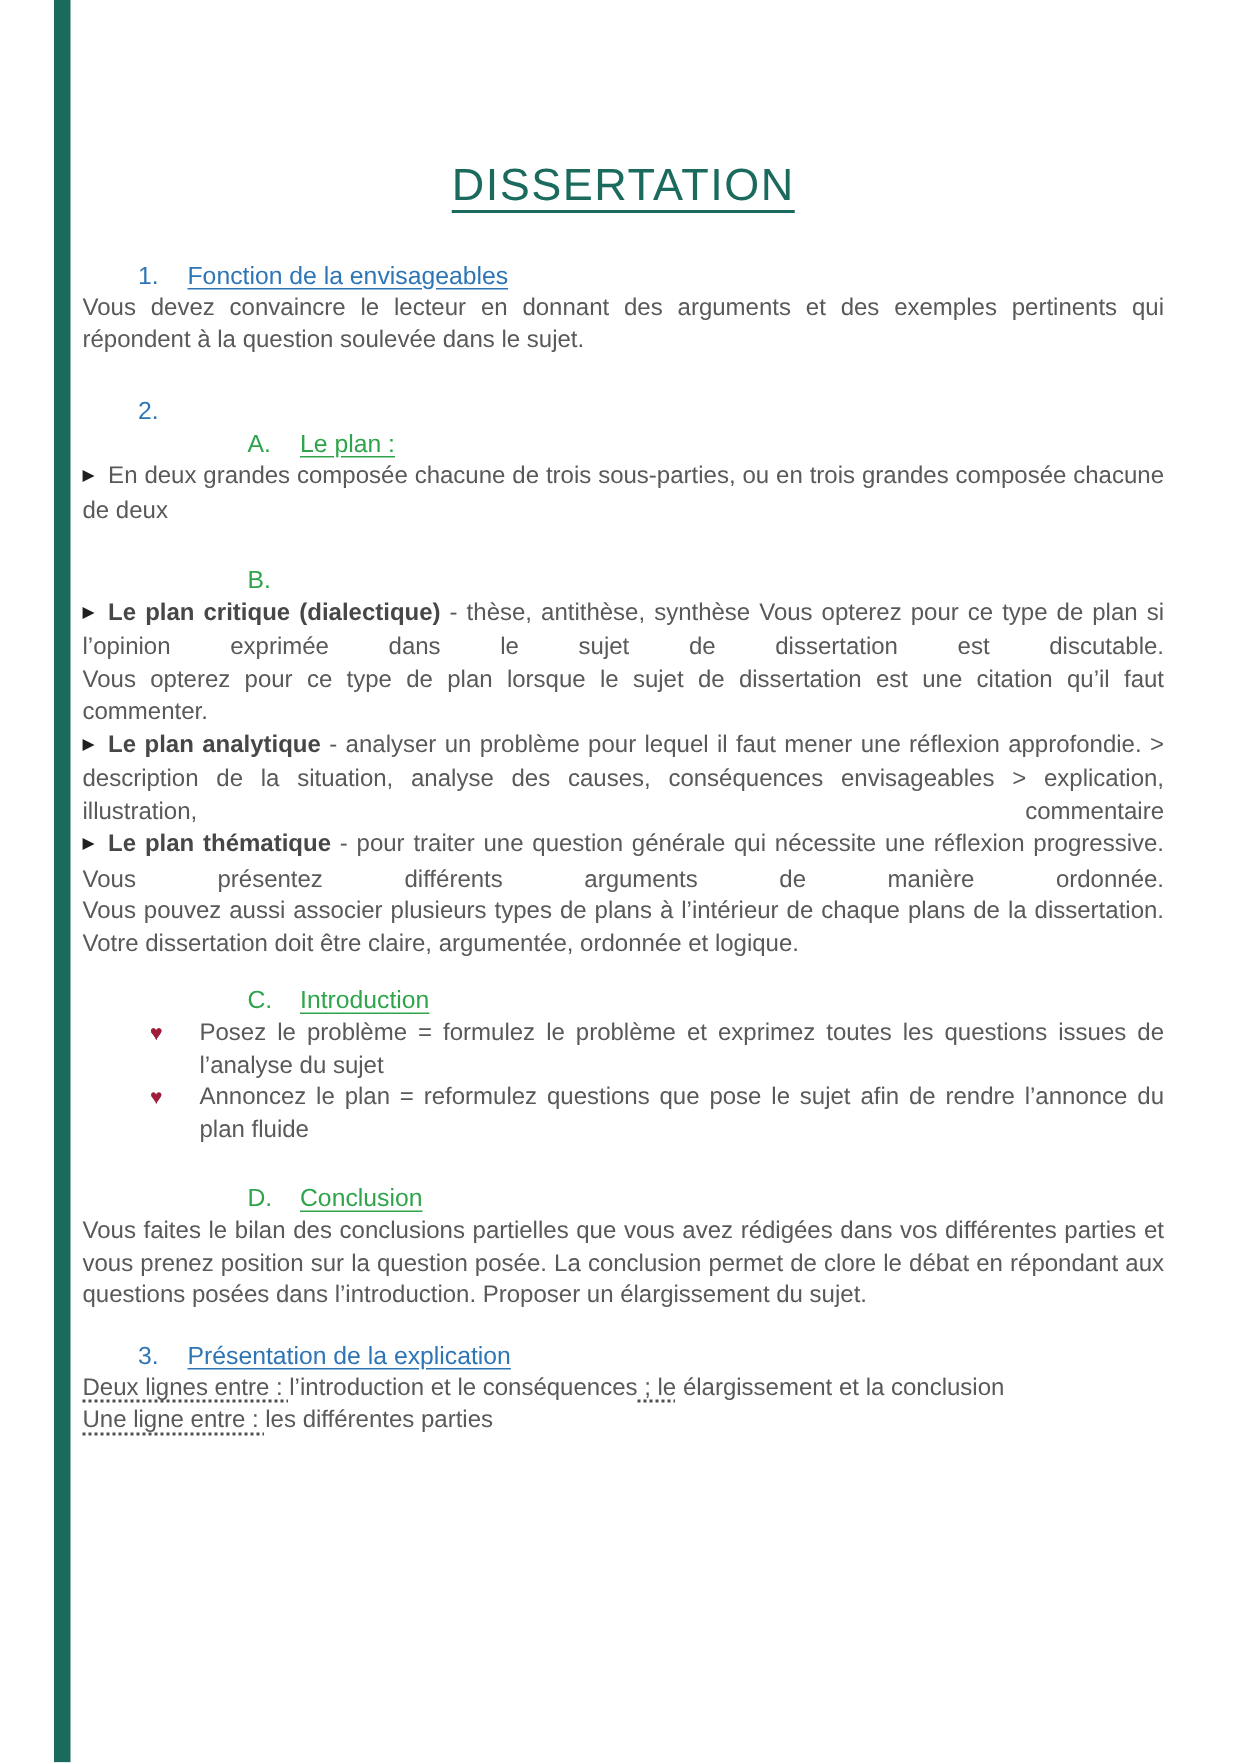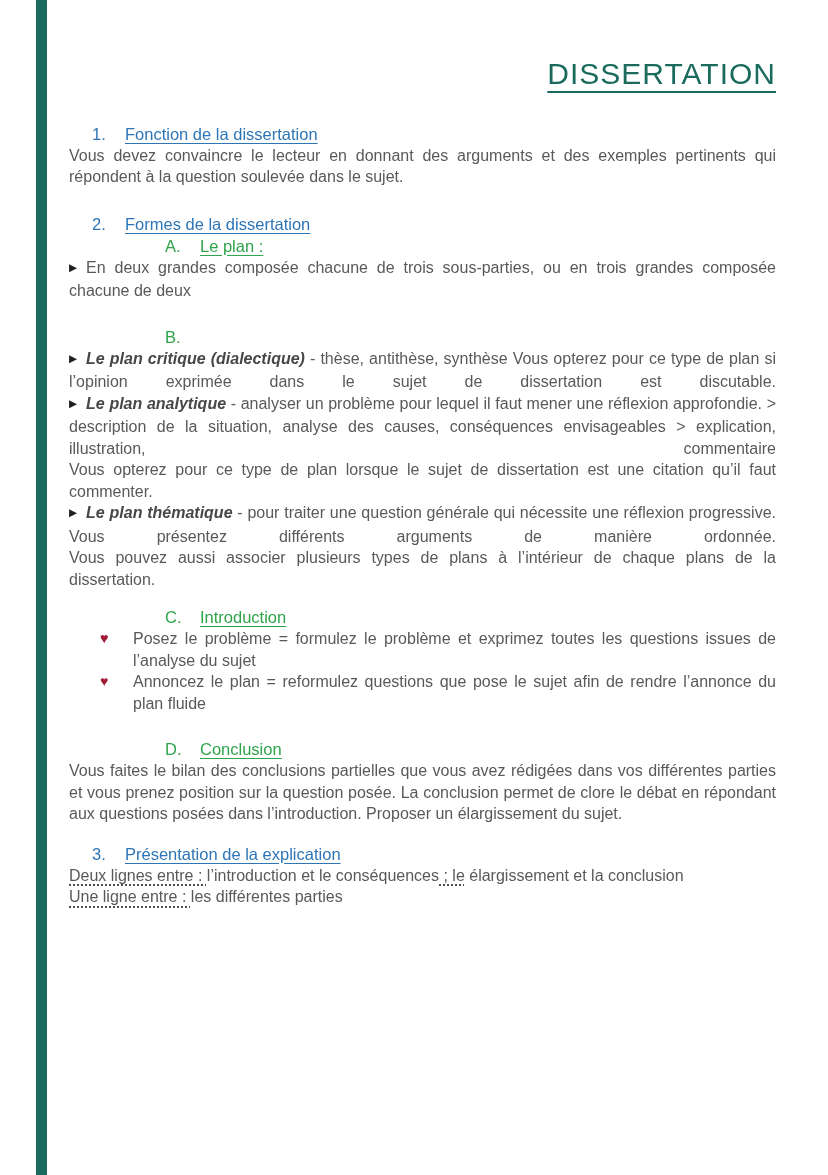--- a/index.html
+++ b/index.html
@@ -26,53 +26,53 @@
 
   .content {
     position: absolute;
     left: 55px;
     top: 0;
     width: 721px;
     font-size: 16px;
     line-height: 21.5px;
   }
 
-  .title-wrap { padding-top: 63px; text-align: right; margin-bottom: 33px; }
+  .title-wrap { padding-top: 113px; text-align: center; margin-bottom: 33px; }
   .doc-title {
     font-size: 30px;
     letter-spacing: 1px;
     color: var(--title, #1a6b5d);
     text-decoration: underline;
     text-decoration-thickness: 1.5px;
     text-underline-offset: 7px;
   }
 
   .hrow { display: flex; font-size: 16.5px; line-height: 22px; }
   .h-main { margin-left: 37px; }
   .h-main .num { width: 33px; flex: none; }
   .h-sub { margin-left: 110px; }
   .h-sub .num { width: 35px; flex: none; }
 
   .blue  { color: var(--heading-blue, #2e75b6); }
   .green { color: var(--heading-green, #2fa44b); }
   .u { text-decoration: underline; text-underline-offset: 3px; }
 
-  .para { text-align: justify; margin-left: 14px; }
+  .para { text-align: justify; }
   .jlast { text-align-last: justify; }
 
   .arrow {
     display: inline-block;
     color: var(--arrow, #1f1f1f);
     font-size: 10.5px;
     margin-right: 9px;
     position: relative;
     top: -2px;
   }
 
-  .lead { color: var(--bold, #474747); font-weight: bold; font-style: italic; }
+  .lead { color: var(--bold, #474747); font-weight: bold; }
   .sp25 { margin-top: 25px; }
   .sp24 { margin-top: 24px; }
   .sp18 { margin-top: 18px; }
   .sp16 { margin-top: 16px; }
 
   ul.hearts { list-style: none; margin-left: 45px; }
   ul.hearts li {
     position: relative;
     padding-left: 33px;
     text-align: justify;
@@ -99,46 +99,46 @@
   <div class="accent-bar"></div>
 
   <div class="content">
 
     <div class="title-wrap">
       <span class="doc-title">DISSERTATION</span>
     </div>
 
     <div class="hrow h-main">
       <span class="num blue">1.</span>
-      <span class="lbl blue u">Fonction de la dissertation</span>
+      <span class="lbl blue u">Fonction de la envisageables</span>
     </div>
     <p class="para">Vous devez convaincre le lecteur en donnant des arguments et des exemples pertinents qui répondent à la question soulevée dans le sujet.</p>
 
     <div class="hrow h-main sp25">
       <span class="num blue">2.</span>
-      <span class="lbl blue u">Formes de la dissertation</span>
     </div>
 
     <div class="hrow h-sub">
       <span class="num green">A.</span>
       <span class="lbl green u">Le plan :</span>
     </div>
     <p class="para"><span class="arrow">▶</span><span>En deux grandes composée chacune de trois sous-parties, ou en trois grandes composée chacune de deux</span></p>
 
     <div class="hrow h-sub sp24">
       <span class="num green">B.</span>
     </div>
 
     <p class="para jlast"><span class="arrow">▶</span><b class="lead">Le plan critique (dialectique)</b><span> - thèse, antithèse, synthèse Vous opterez pour ce type de plan si l’opinion exprimée dans le sujet de dissertation est discutable.</span></p>
 
+    <p class="para jlast">Vous opterez pour ce type de plan lorsque le sujet de dissertation est une citation qu’il faut commenter.</p>
     <p class="para jlast"><span class="arrow">▶</span><b class="lead">Le plan analytique</b><span> - analyser un problème pour lequel il faut mener une réflexion approfondie. &gt; description de la situation, analyse des causes, conséquences envisageables &gt; explication, illustration, commentaire</span></p>
-    <p class="para jlast">Vous opterez pour ce type de plan lorsque le sujet de dissertation est une citation qu’il faut commenter.</p>
 
     <p class="para jlast"><span class="arrow">▶</span><b class="lead">Le plan thématique</b><span> - pour traiter une question générale qui nécessite une réflexion progressive. Vous présentez différents arguments de manière ordonnée.</span></p>
     <p class="para jlast">Vous pouvez aussi associer plusieurs types de plans à l’intérieur de chaque plans de la dissertation.</p>
+    <p class="para">Votre dissertation doit être claire, argumentée, ordonnée et logique.</p>
 
     <div class="hrow h-sub sp16">
       <span class="num green">C.</span>
       <span class="lbl green u">Introduction</span>
     </div>
 
     <ul class="hearts">
       <li>
         <span class="heart">♥</span>
       </li>

